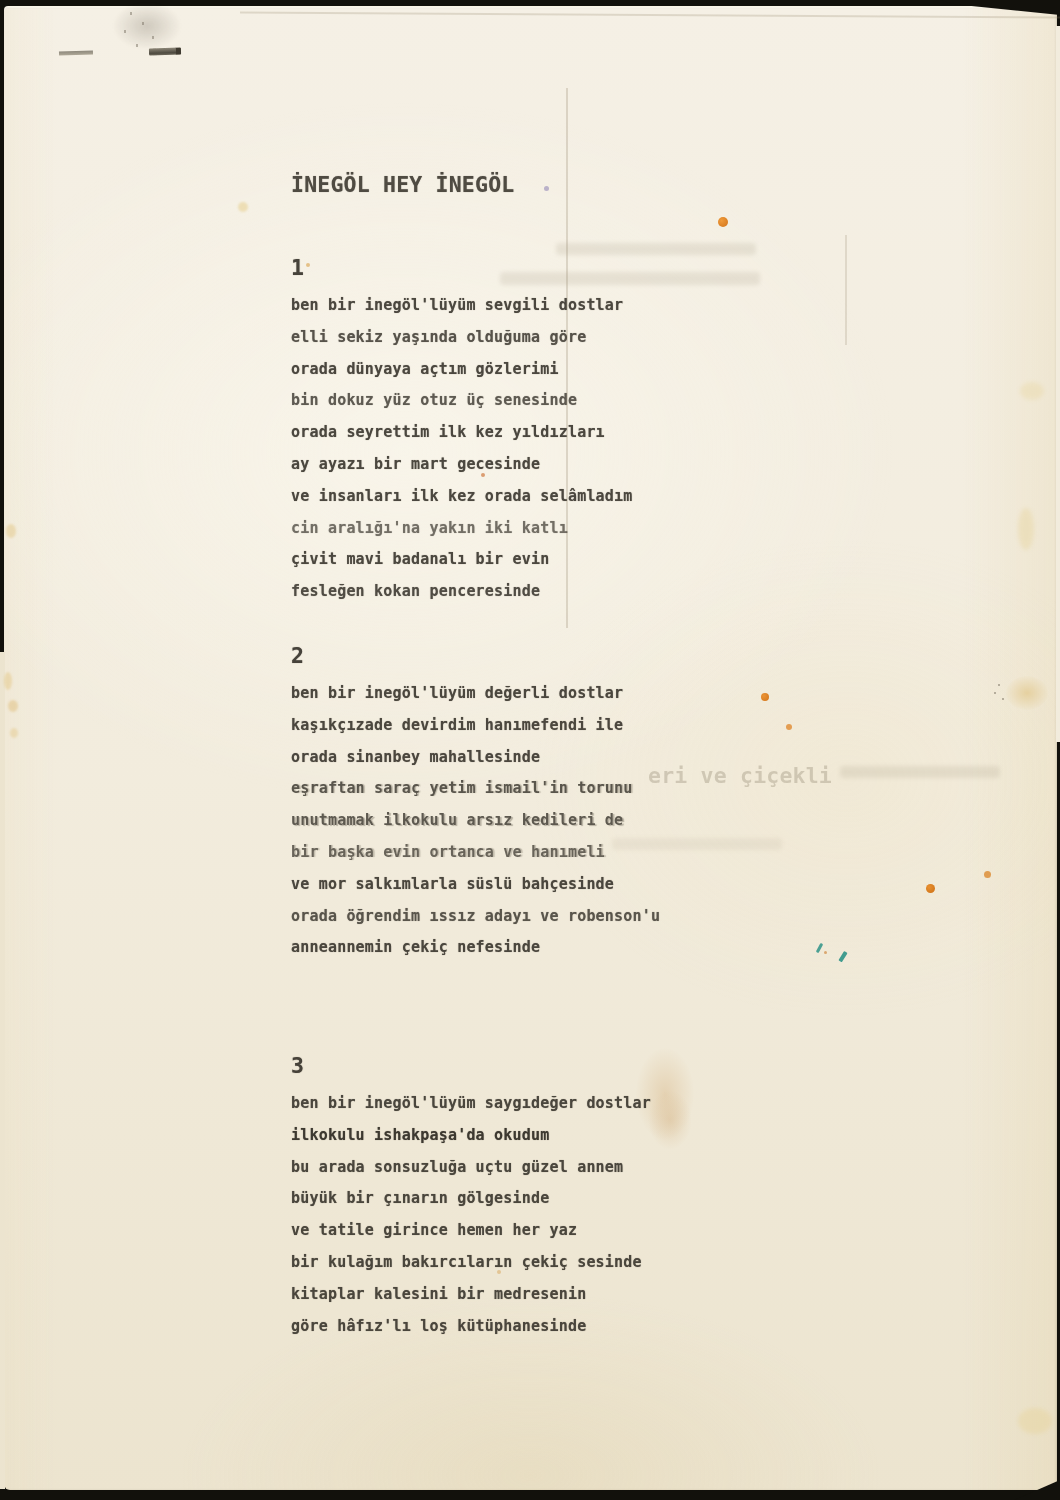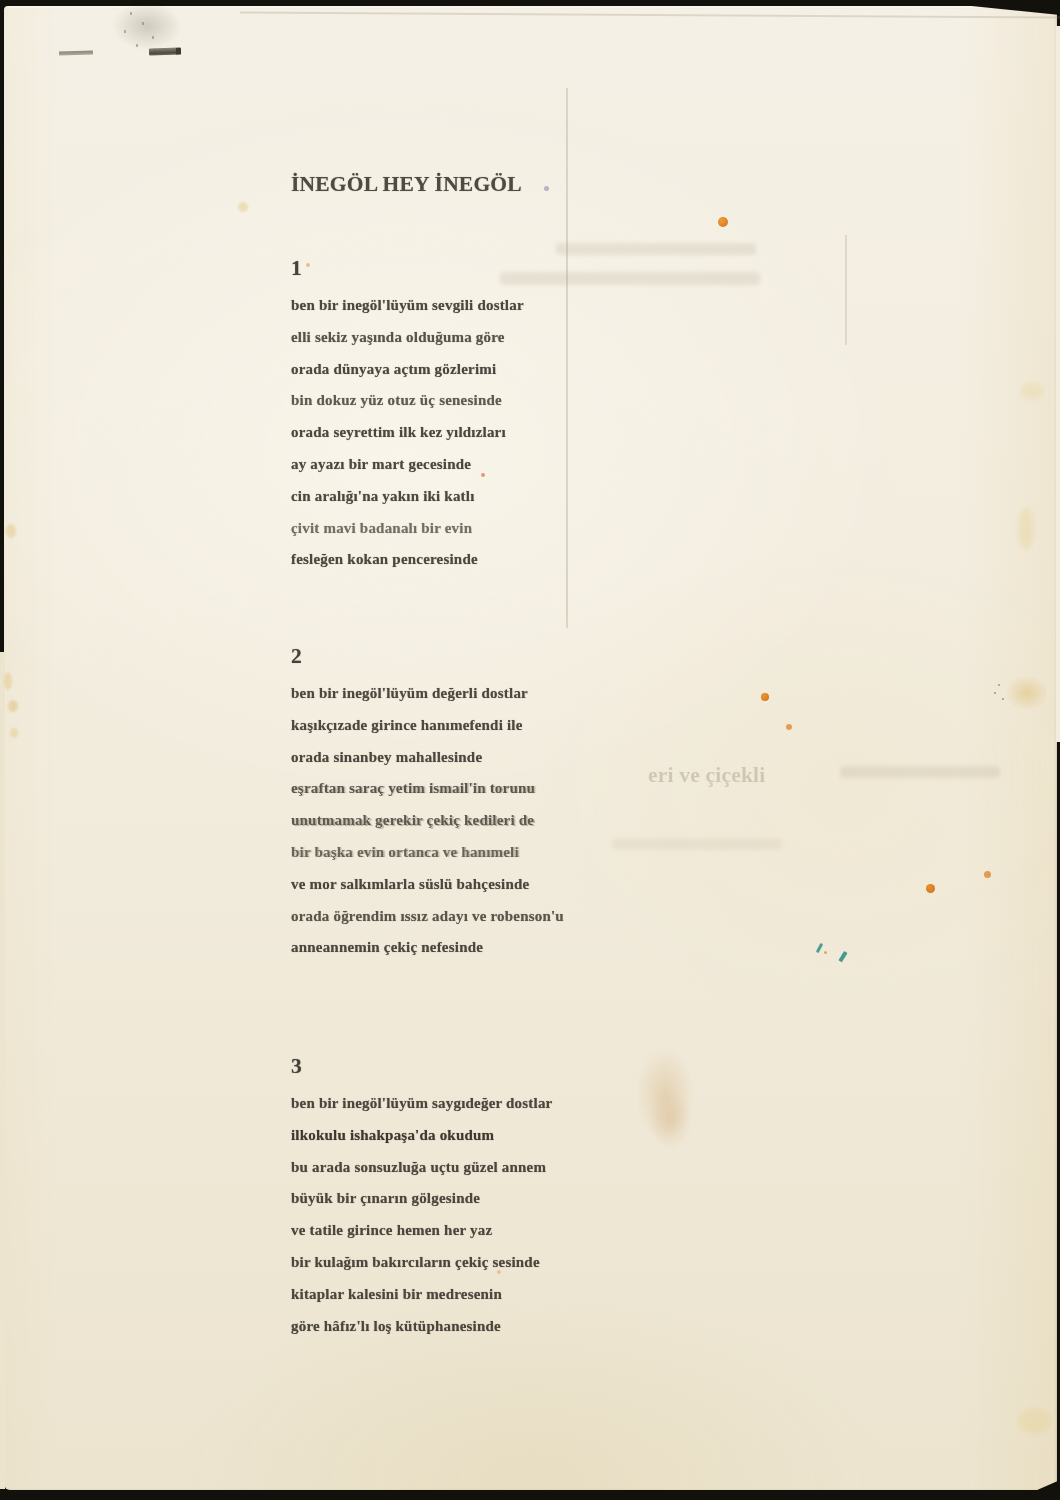--- a/index.html
+++ b/index.html
@@ -16,21 +16,21 @@
     border-top:1px solid rgba(255,252,240,.75);
     box-shadow:inset 0 1px 0 rgba(255,255,248,.5), inset -1px 0 2px rgba(90,80,60,.18);}
   
   .patch-right{position:absolute;right:0;top:26px;width:4px;height:716px;background:var(--paper);}
   .patch-left{position:absolute;left:0;top:652px;bottom:11px;width:5px;background:var(--paper-lo);}
   .wedge-topright{position:absolute;top:0;right:0;width:120px;height:15px;background:#12110c;
     clip-path:polygon(0 0,100% 0,100% 100%,12% 28%);}
   .wedge-botright{position:absolute;bottom:0;right:0;width:46px;height:20px;background:#12110c;
     clip-path:polygon(100% 0,100% 100%,0 100%);}
   
-  .text-layer{position:absolute;inset:0;color:var(--ink);font-family:Liberation Serif, serif;}
+  .text-layer{position:absolute;inset:0;color:var(--ink);}
   .title{position:absolute;left:291px;top:172px;font-size:21.5px;font-weight:bold;letter-spacing:.2px;
          opacity:.86;text-shadow:0 0 1px rgba(45,40,32,.55);white-space:pre;}
   .stanza{position:absolute;left:291px;}
   .st1{top:252px}.st2{top:640px}.st3{top:1050px}
   .num{font-size:21.5px;font-weight:bold;line-height:32px;margin-bottom:6px;opacity:.9;
        text-shadow:0 0 1px rgba(45,40,32,.55);}
   .ln{font-size:15px;font-weight:bold;letter-spacing:.2px;line-height:31.8px;white-space:pre;
       opacity:.88;text-shadow:0 0 1px rgba(45,40,32,.55);}
   .st1 .lines .ln:nth-child(2){opacity:.82}
   .st1 .lines .ln:nth-child(4){opacity:.78}
@@ -149,33 +149,34 @@
     <div class="title">İNEGÖL HEY İNEGÖL</div>
   <div class="stanza st1">
         <div class="num">1</div>
         <div class="lines">
           <div class="ln">ben bir inegöl'lüyüm sevgili dostlar</div>
           <div class="ln">elli sekiz yaşında olduğuma göre</div>
           <div class="ln">orada dünyaya açtım gözlerimi</div>
           <div class="ln">bin dokuz yüz otuz üç senesinde</div>
           <div class="ln">orada seyrettim ilk kez yıldızları</div>
           <div class="ln">ay ayazı bir mart gecesinde</div>
+          <div class="ln">ve insanları ilk kez orada selâmladım</div>
           <div class="ln">cin aralığı'na yakın iki katlı</div>
           <div class="ln">çivit mavi badanalı bir evin</div>
           <div class="ln">fesleğen kokan penceresinde</div>
         </div>
       </div>
       <div class="stanza st2">
         <div class="num">2</div>
         <div class="lines">
           <div class="ln">ben bir inegöl'lüyüm değerli dostlar</div>
-          <div class="ln">kaşıkçızade girince hanımefendi ile</div>
+          <div class="ln">kaşıkçızade devirdim hanımefendi ile</div>
           <div class="ln">orada sinanbey mahallesinde</div>
           <div class="ln">eşraftan saraç yetim ismail'in torunu</div>
-          <div class="ln">unutmamak gerekir çekiç kedileri de</div>
+          <div class="ln">unutmamak ilkokulu arsız kedileri de</div>
           <div class="ln">bir başka evin ortanca ve hanımeli</div>
           <div class="ln">ve mor salkımlarla süslü bahçesinde</div>
           <div class="ln">orada öğrendim ıssız adayı ve robenson'u</div>
           <div class="ln">anneannemin çekiç nefesinde</div>
         </div>
       </div>
       <div class="stanza st3">
         <div class="num">3</div>
         <div class="lines">
           <div class="ln">ben bir inegöl'lüyüm saygıdeğer dostlar</div>

